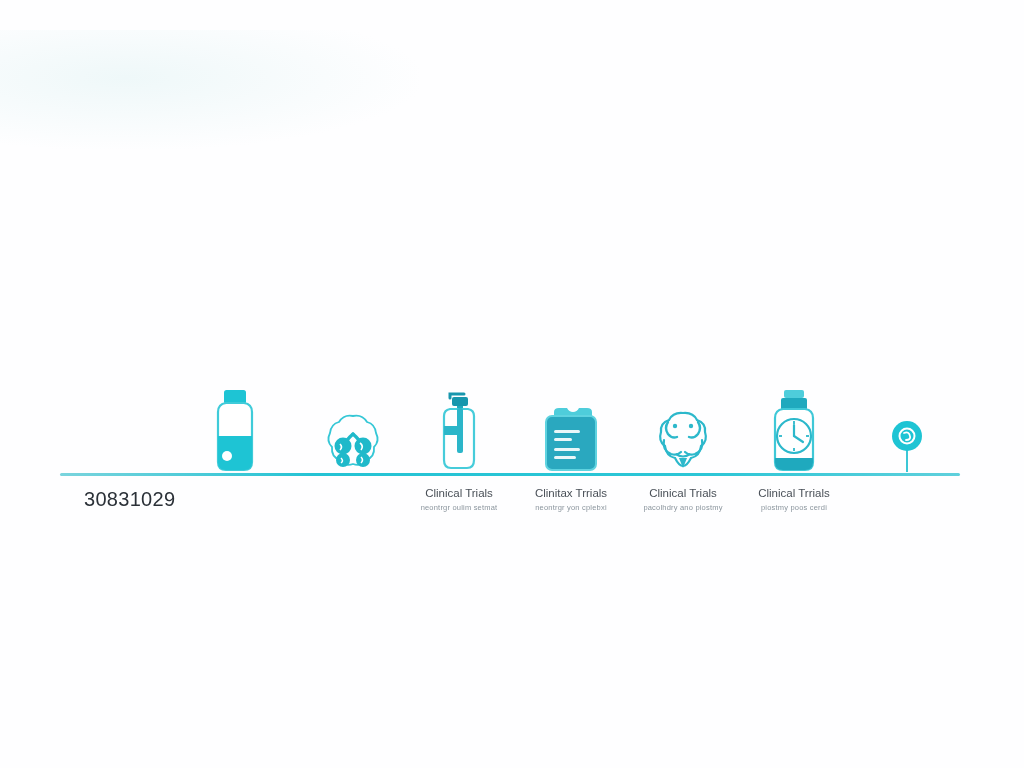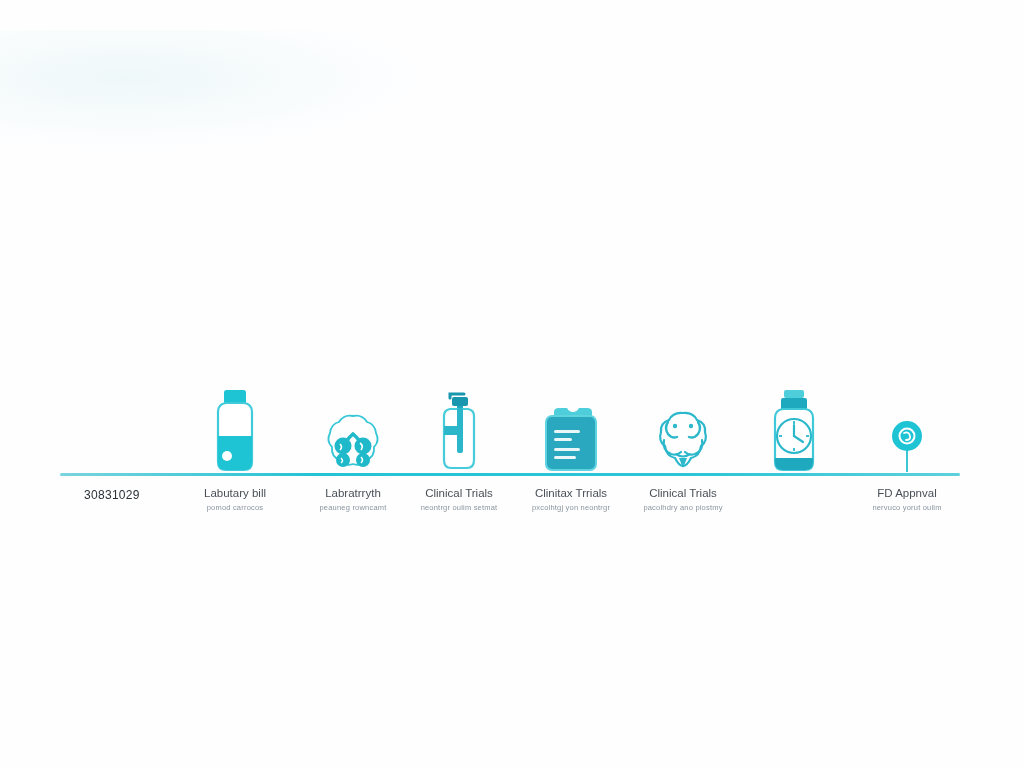--- a/index.html
+++ b/index.html
@@ -42,21 +42,21 @@
     height: 3px;
     background: linear-gradient(90deg, #7ad4dd 0%, #24c3d4 28%, #2cc6d6 72%, #5fd0dc 100%);
     border-radius: 2px;
   }
 
   
   #sequence-number {
     position: absolute;
     left: 84px;
     top: 488px;
-    font-size: 12px;
+    font-size: 20px;
     color: #2b3138;
     letter-spacing: 0.3px;
     white-space: nowrap;
   }
 
   
   .stage {
     position: absolute;
     top: 386px;
     width: 130px;
@@ -122,47 +122,39 @@
   <div id="sequence-number">30831029</div>
 
   <div class="stage" id="stage-0">
     <div class="stage-icon">
       <svg width="60" height="86" viewBox="0 0 60 86">
         <rect x="19" y="2" width="22" height="14" rx="2.5" fill="#1ec4d4"></rect>
         <path d="M13 24 q0 -8 8 -9 l18 0 q8 1 8 9 l0 50 q0 8 -8 8 l-18 0 q-8 0 -8 -8 z" fill="#ffffff" stroke="#3fcbd9" stroke-width="2.2"></path>
         <path d="M13 48 l34 0 l0 26 q0 8 -8 8 l-18 0 q-8 0 -8 -8 z" fill="#1ec4d4"></path>
         <circle cx="22" cy="68" r="5" fill="#ffffff"></circle>
       </svg>
-    </div>
-    <div class="stage-labels">
-      <div class="stage-title">Labutary bill</div>
-      <div class="stage-sub">pomod carrocos</div>
     </div>
   </div>
 
   <div class="stage" id="stage-1">
     <div class="stage-icon">
       <svg width="62" height="62" viewBox="0 0 62 62">
         <path d="M31 4 q9 -2 14 6 q8 2 9 11 q4 8 -2 14 q1 10 -8 13 q-5 7 -13 4 q-8 3 -13 -4 q-9 -3 -8 -13 q-6 -6 -2 -14 q1 -9 9 -11 q5 -8 14 -6 z" fill="none" stroke="#35c7d6" stroke-width="1.8"></path>
         <circle cx="21" cy="34" r="8.5" fill="#1fb9ca"></circle>
         <circle cx="41" cy="34" r="8.5" fill="#1fb9ca"></circle>
         <circle cx="21" cy="48" r="7" fill="#1fb9ca"></circle>
         <circle cx="41" cy="48" r="7" fill="#1fb9ca"></circle>
         <path d="M31 22 q-7 6 -10 13" stroke="#1fb9ca" stroke-width="3.4" fill="none" stroke-linecap="round"></path>
         <path d="M31 22 q7 6 10 13" stroke="#1fb9ca" stroke-width="3.4" fill="none" stroke-linecap="round"></path>
         <path d="M18 32 q3 3 0 6" stroke="#ffffff" stroke-width="1.6" fill="none"></path>
         <path d="M38 31 q4 3 1 7" stroke="#ffffff" stroke-width="1.6" fill="none"></path>
         <path d="M19 46 q3 3 0 5" stroke="#ffffff" stroke-width="1.5" fill="none"></path>
         <path d="M39 45 q3 3 0 6" stroke="#ffffff" stroke-width="1.5" fill="none"></path>
       </svg>
     </div>
-    <div class="stage-labels">
-      <div class="stage-title">Labratrryth</div>
-      <div class="stage-sub">peauneg rowncamt</div>
-    </div>
   </div>
 
   <div class="stage" id="stage-2">
     <div class="stage-icon">
       <svg width="54" height="86" viewBox="0 0 54 86">
         <path d="M18 10 l0 -4 l14 0" fill="none" stroke="#1796ad" stroke-width="3" stroke-linecap="round"></path>
         <rect x="20" y="9" width="16" height="9" rx="2" fill="#1796ad"></rect>
         <rect x="25" y="18" width="6" height="44" fill="#1fa9be"></rect>
         <path d="M12 28 q0 -6 6 -7 l18 0 q6 1 6 7 l0 44 q0 8 -7 8 l-16 0 q-7 0 -7 -8 z" fill="#ffffff" stroke="#46ccda" stroke-width="2.2"></path>
         <rect x="25" y="20" width="6" height="45" rx="2" fill="#2cb6c9"></rect>
@@ -182,21 +174,21 @@
         <rect x="6" y="12" width="50" height="54" rx="6" fill="#2aa8bf"></rect>
         <rect x="6" y="12" width="50" height="54" rx="6" fill="none" stroke="#5fd3e0" stroke-width="2"></rect>
         <rect x="14" y="26" width="26" height="3" rx="1.5" fill="#ffffff" opacity="0.9"></rect>
         <rect x="14" y="34" width="18" height="3" rx="1.5" fill="#ffffff" opacity="0.9"></rect>
         <rect x="14" y="44" width="26" height="3" rx="1.5" fill="#ffffff" opacity="0.9"></rect>
         <rect x="14" y="52" width="22" height="3" rx="1.5" fill="#ffffff" opacity="0.9"></rect>
       </svg>
     </div>
     <div class="stage-labels">
       <div class="stage-title">Clinitax Trrials</div>
-      <div class="stage-sub">pxcolhtgj yon neontrgr</div>
+      <div class="stage-sub">neontrgr yon cplebxi</div>
     </div>
   </div>
 
   <div class="stage" id="stage-4">
     <div class="stage-icon">
       <svg width="62" height="66" viewBox="0 0 62 66">
         <path d="M31 5 q10 -1 14 7 q9 3 8 12 q3 9 -4 14 q-1 10 -10 12 q-4 8 -8 8 q-4 0 -8 -8 q-9 -2 -10 -12 q-7 -5 -4 -14 q-1 -9 8 -12 q4 -8 14 -7 z" fill="none" stroke="#2cb8cb" stroke-width="2.2"></path>
         <path d="M16 14 q-4 6 0 12 q4 5 9 3" fill="none" stroke="#2cb8cb" stroke-width="2.4" stroke-linecap="round"></path>
         <path d="M46 14 q4 6 0 12 q-4 5 -9 3" fill="none" stroke="#2cb8cb" stroke-width="2.4" stroke-linecap="round"></path>
         <path d="M12 32 q-2 10 7 14 q6 2 10 -2" fill="none" stroke="#2cb8cb" stroke-width="2.2" stroke-linecap="round"></path>
@@ -222,30 +214,30 @@
         <path d="M11 70 l38 0 l0 4 q0 8 -8 8 l-22 0 q-8 0 -8 -8 z" fill="#1fa9be"></path>
         <circle cx="30" cy="48" r="17" fill="none" stroke="#2cb8cb" stroke-width="2.2"></circle>
         <line x1="30" y1="48" x2="30" y2="37" stroke="#2cb8cb" stroke-width="2.2" stroke-linecap="round"></line>
         <line x1="30" y1="48" x2="39" y2="54" stroke="#2cb8cb" stroke-width="2.2" stroke-linecap="round"></line>
         <line x1="30" y1="33" x2="30" y2="36" stroke="#2cb8cb" stroke-width="1.8"></line>
         <line x1="30" y1="60" x2="30" y2="63" stroke="#2cb8cb" stroke-width="1.8"></line>
         <line x1="15" y1="48" x2="18" y2="48" stroke="#2cb8cb" stroke-width="1.8"></line>
         <line x1="42" y1="48" x2="45" y2="48" stroke="#2cb8cb" stroke-width="1.8"></line>
       </svg>
     </div>
+    <div class="stage-labels">
+      <div class="stage-title">Clinical Trrials</div>
+      <div class="stage-sub">piostmy poos cerdi</div>
+    </div>
   </div>
 
   <div class="stage" id="stage-6">
     <div class="stage-icon">
       <svg width="36" height="56" viewBox="0 0 36 56">
         <line x1="18" y1="30" x2="18" y2="54" stroke="#3cc7d6" stroke-width="2"></line>
         <circle cx="18" cy="18" r="15" fill="#1ec4d4"></circle>
         <circle cx="18" cy="18" r="7.5" fill="none" stroke="#ffffff" stroke-width="2"></circle>
         <path d="M15 15 q5 -2 6 3 q1 4 -4 4" fill="none" stroke="#ffffff" stroke-width="1.8" stroke-linecap="round"></path>
       </svg>
     </div>
-    <div class="stage-labels">
-      <div class="stage-title">FD Appnval</div>
-      <div class="stage-sub">nervuco yorut oulim</div>
-    </div>
   </div>
 
 </div>
 
 </body></html>

